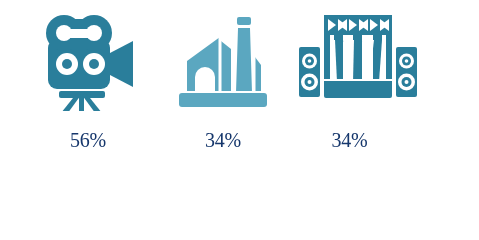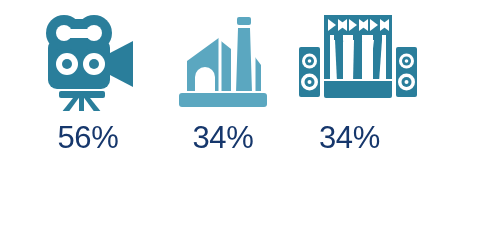--- a/index.html
+++ b/index.html
@@ -38,27 +38,27 @@
     height: 118px;
     display: flex;
     align-items: center;
     justify-content: center;
   }
   .item-0 .icon-wrap { width: 110px; }
   .item-1 .icon-wrap { width: 100px; }
   .item-2 .icon-wrap { width: 120px; }
 
   .stat-value {
-    font-family: Liberation Sans, sans-serif;
-    font-size: 31px;
+    font-family: Liberation Serif, serif;
+    font-size: 20px;
     font-weight: 400;
     letter-spacing: -0.3px;
     color: #16376c;
     line-height: 1;
-    margin-top: 4px;
+    margin-top: 12px;
     white-space: nowrap;
   }
   .item-0 .stat-value { margin-left: -2px; }
   .item-1 .stat-value { margin-left: 0px; }
   .item-2 .stat-value { margin-left: -16px; }
 
   svg { display: block; }
 </style>
 </head>
 <body>

